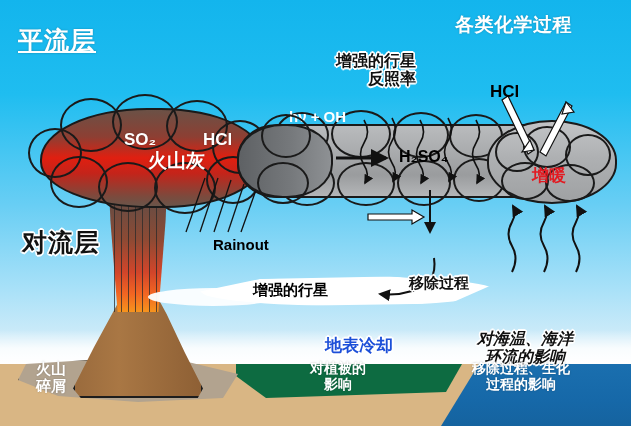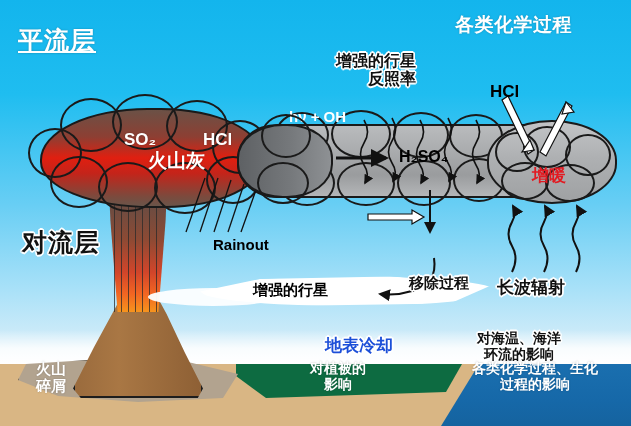--- a/index.html
+++ b/index.html
@@ -120,21 +120,21 @@
   #ash-cn{left:148px;top:150px;font-size:19px;}
   #so2-grey{left:298px;top:148px;font-size:16px;}
   #h2so4{left:399px;top:148px;font-size:16px;}
   #warm{left:532px;top:158px;font-size:17px;margin-top:8px;}
   #rainout{left:213px;top:236px;font-size:15px;}
   #rainout2{left:190px;top:254px;font-size:15px;}
   #nuclei{left:296px;top:204px;font-size:15px;text-align:center;}
   #removal{left:409px;top:238px;font-size:15px;margin-top:36px;}
   #cirrus-lab{left:253px;top:281px;font-size:15px;}
   #lw{left:497px;top:278px;font-size:17px;}
-  #sst{left:477px;top:330px;font-size:14px;text-align:center;}
+  #sst{left:477px;top:330px;font-size:16px;text-align:center;font-style:italic;}
   #cool{left:305px;top:336px;font-size:17px;margin-left:20px;}
   #veg-lab{left:310px;top:360px;font-size:14px;text-align:center;}
   #ocean-lab{left:472px;top:360px;font-size:14px;text-align:center;}
   #debris-lab{left:36px;top:360px;font-size:15px;text-align:center;}
 
   svg.ov{position:absolute;left:0;top:0;width:631px;height:426px;pointer-events:none;}
 </style>
 </head>
 <body>
 
@@ -260,25 +260,24 @@
   <div class="t white-cn cn" id="ash-cn">火山灰</div>
 
   <div class="t plain" id="so2-grey">SO₂</div>
   <div class="t plain" id="h2so4">H₂SO₄</div>
   <div class="t redtxt cn" id="warm">增暖</div>
 
   <div class="t plain" id="rainout">Rainout</div>
 
   <div class="t outline-w cn" id="removal">移除过程</div>
   <div class="t plain cn" id="cirrus-lab">增强的行星</div>
-  <div class="t outline-w cn" id="lw">长波辐射</div>
 
   <div class="t outline-w cn" id="sst">对海温、海洋
 环流的影响</div>
   <div class="t outline-blue cn" id="cool">地表冷却</div>
   <div class="t white-cn cn" id="veg-lab">对植被的
 影响</div>
-  <div class="t white-cn cn" id="ocean-lab">各类化学过程、生化
+  <div class="t white-cn cn" id="ocean-lab">移除过程、生化
 过程的影响</div>
   <div class="t white-cn cn" id="debris-lab">火山
 碎屑</div>
 
 </div>
 
 </body></html>

